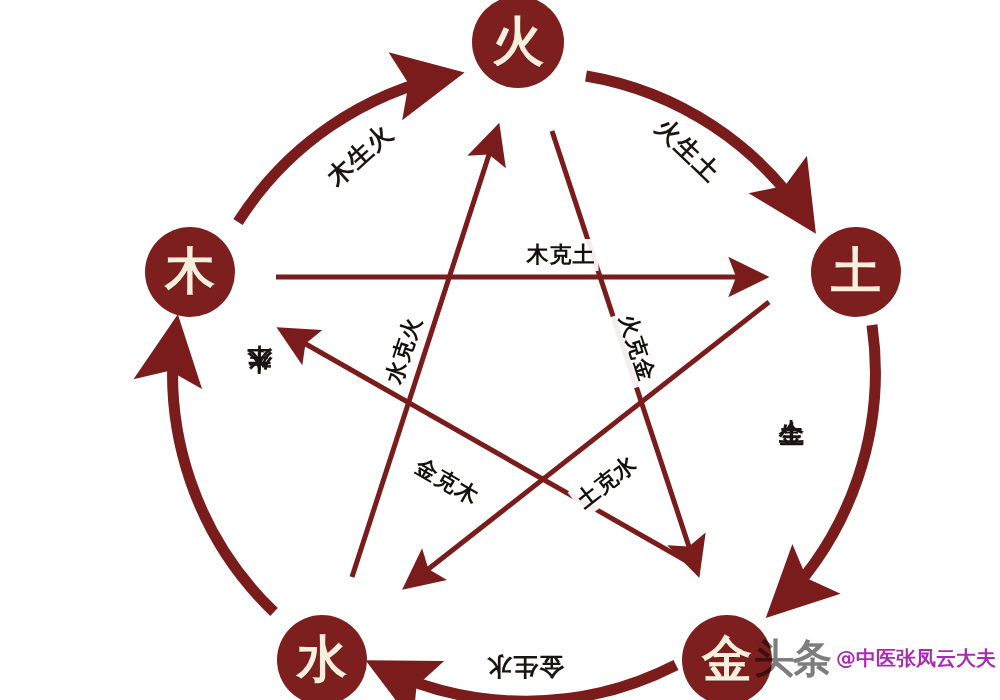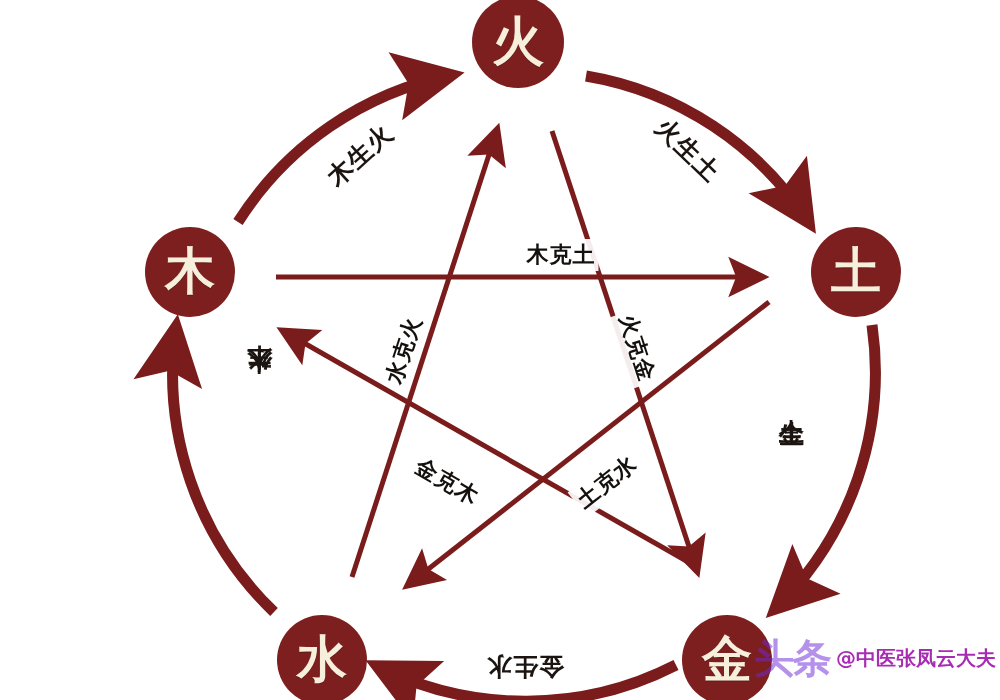--- a/index.html
+++ b/index.html
@@ -62,21 +62,21 @@
 
   #watermark{
     position:absolute;
     right:4px;bottom:14px;
     display:flex;align-items:center;
     gap:6px;
     opacity:.93;
   }
   .wm-logo{
     font-size:40px;font-weight:700;
-    color:#6d28d9;
+    color:#000000;
     font-family:Liberation Mono, monospace;
     opacity:.55;
     letter-spacing:-2px;
   }
   .wm-text{
     font-size:20px;font-weight:700;color:#a21caf;
     letter-spacing:0px;
   }
 </style>
 </head>

